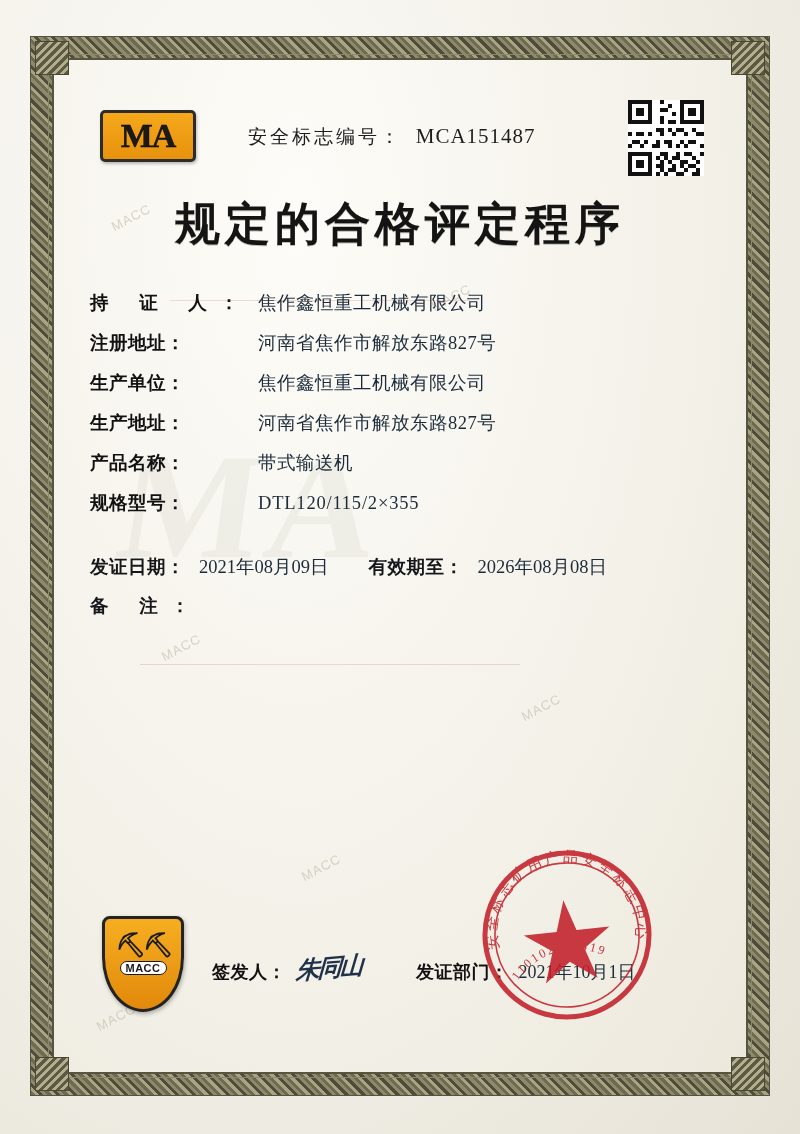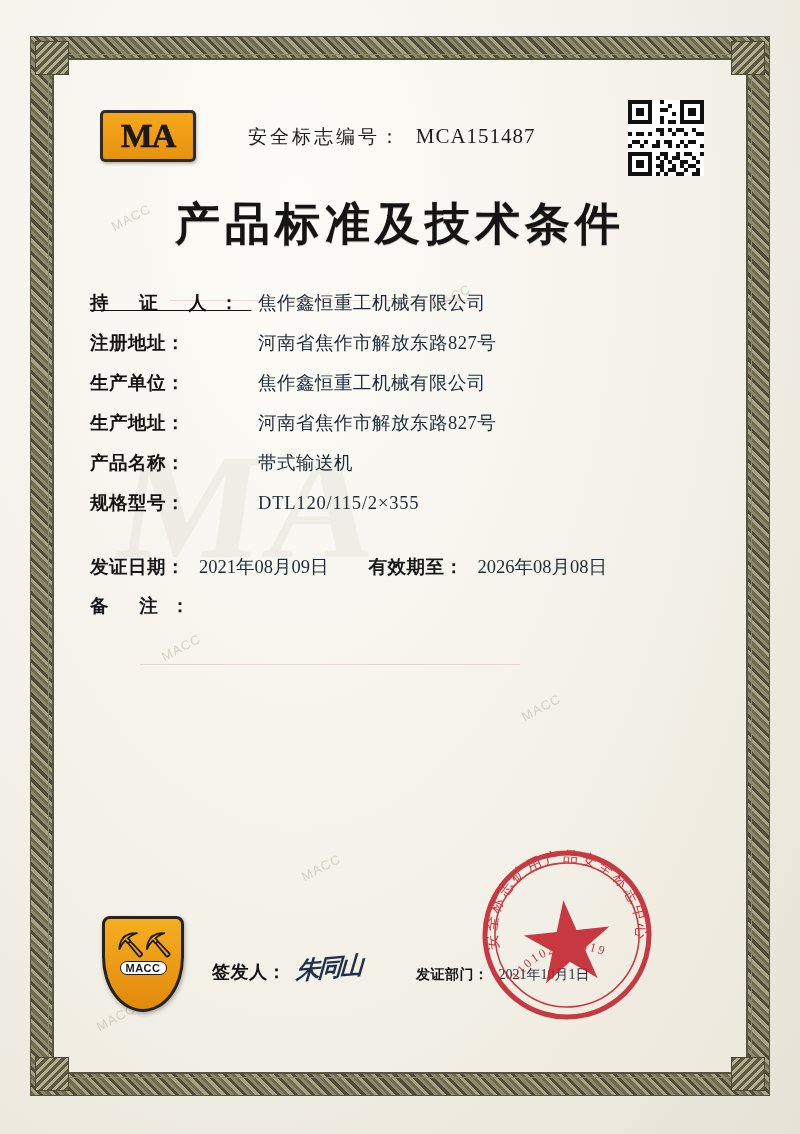--- a/index.html
+++ b/index.html
@@ -162,21 +162,21 @@
     margin-bottom: 15px;
     font-size: 18.5px;
   }
   .frow .fl {
     width: 168px;
     flex: 0 0 168px;
     font-weight: 700;
     letter-spacing: 0.5px;
     color: #111;
   }
-  .frow .fl.sp1 { letter-spacing: 13px; text-decoration: underline; }
+  .frow .fl.sp1 { letter-spacing: 13px; }
   .frow .fv {
     flex: 1 1 auto;
     font-weight: 400;
     color: #1b2b3a;
     letter-spacing: 0.5px;
   }
   .frow .fv.mono {
     font-family: "Liberation Serif", serif;
     letter-spacing: 0.8px;
   }
@@ -274,21 +274,21 @@
     color: #20314a;
     font-style: italic;
     transform: rotate(-5deg) skewX(-8deg);
     letter-spacing: -2px;
     font-weight: 700;
   }
   .dept-wrap {
     position: absolute;
     left: 322px; bottom: 38px;
     font-family: "Liberation Serif", serif;
-    font-size: 14px;
+    font-size: 18px;
     color: #111;
     display: flex;
     align-items: baseline;
   }
   .dept-label { font-weight: 700; letter-spacing: .5px; }
   .dept-date { margin-left: 10px; color: #1b2b3a; }
 
   
   .seal {
     position: absolute;
@@ -408,21 +408,21 @@
             <rect x="16" y="18" width="2" height="1"></rect>
         </g>
       </svg>
     </div>
 
     <div class="serial">
       <span class="label">安全标志编号：</span>
       <span class="value">MCA151487</span>
     </div>
 
-    <div class="main-title">产品标准及技术条件</div>
+    <div class="main-title">规定的合格评定程序</div>
 
     <div class="fields">
 
       <div class="frow">
         <div class="fl sp1">持 证 人：</div>
         <div class="fv">焦作鑫恒重工机械有限公司</div>
       </div>
 
       <div class="frow">
         <div class="fl">注册地址：</div>

